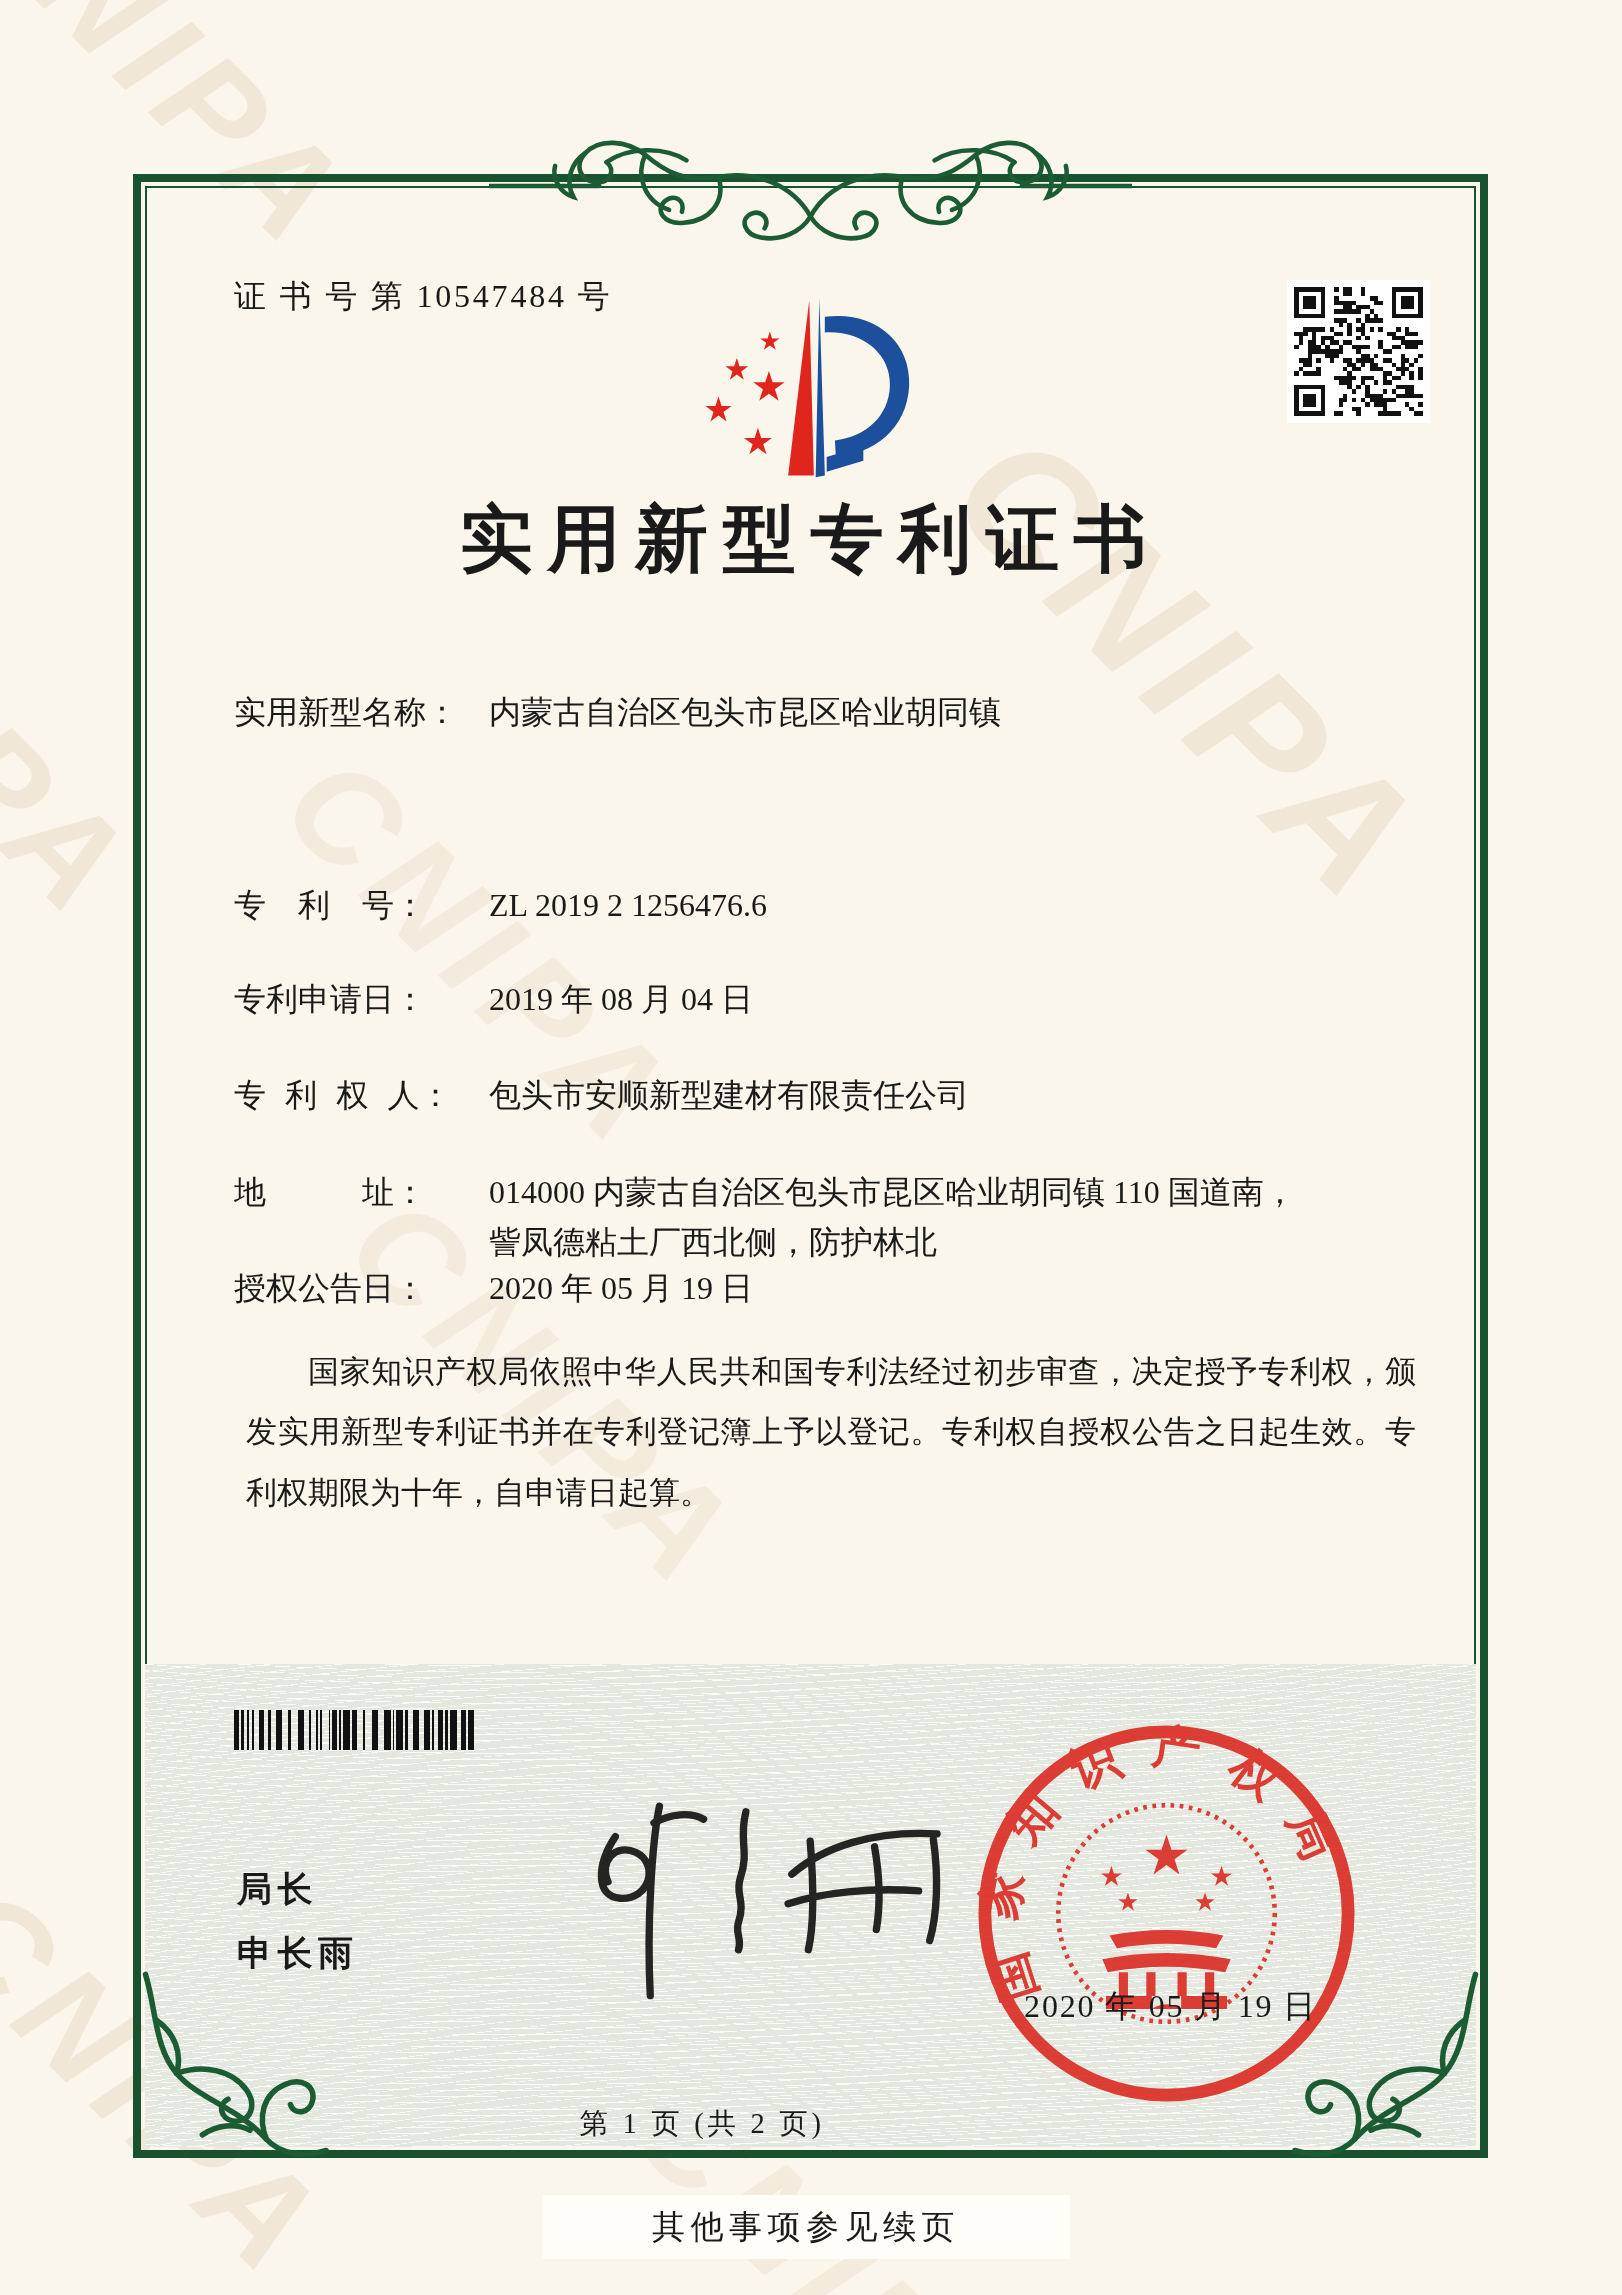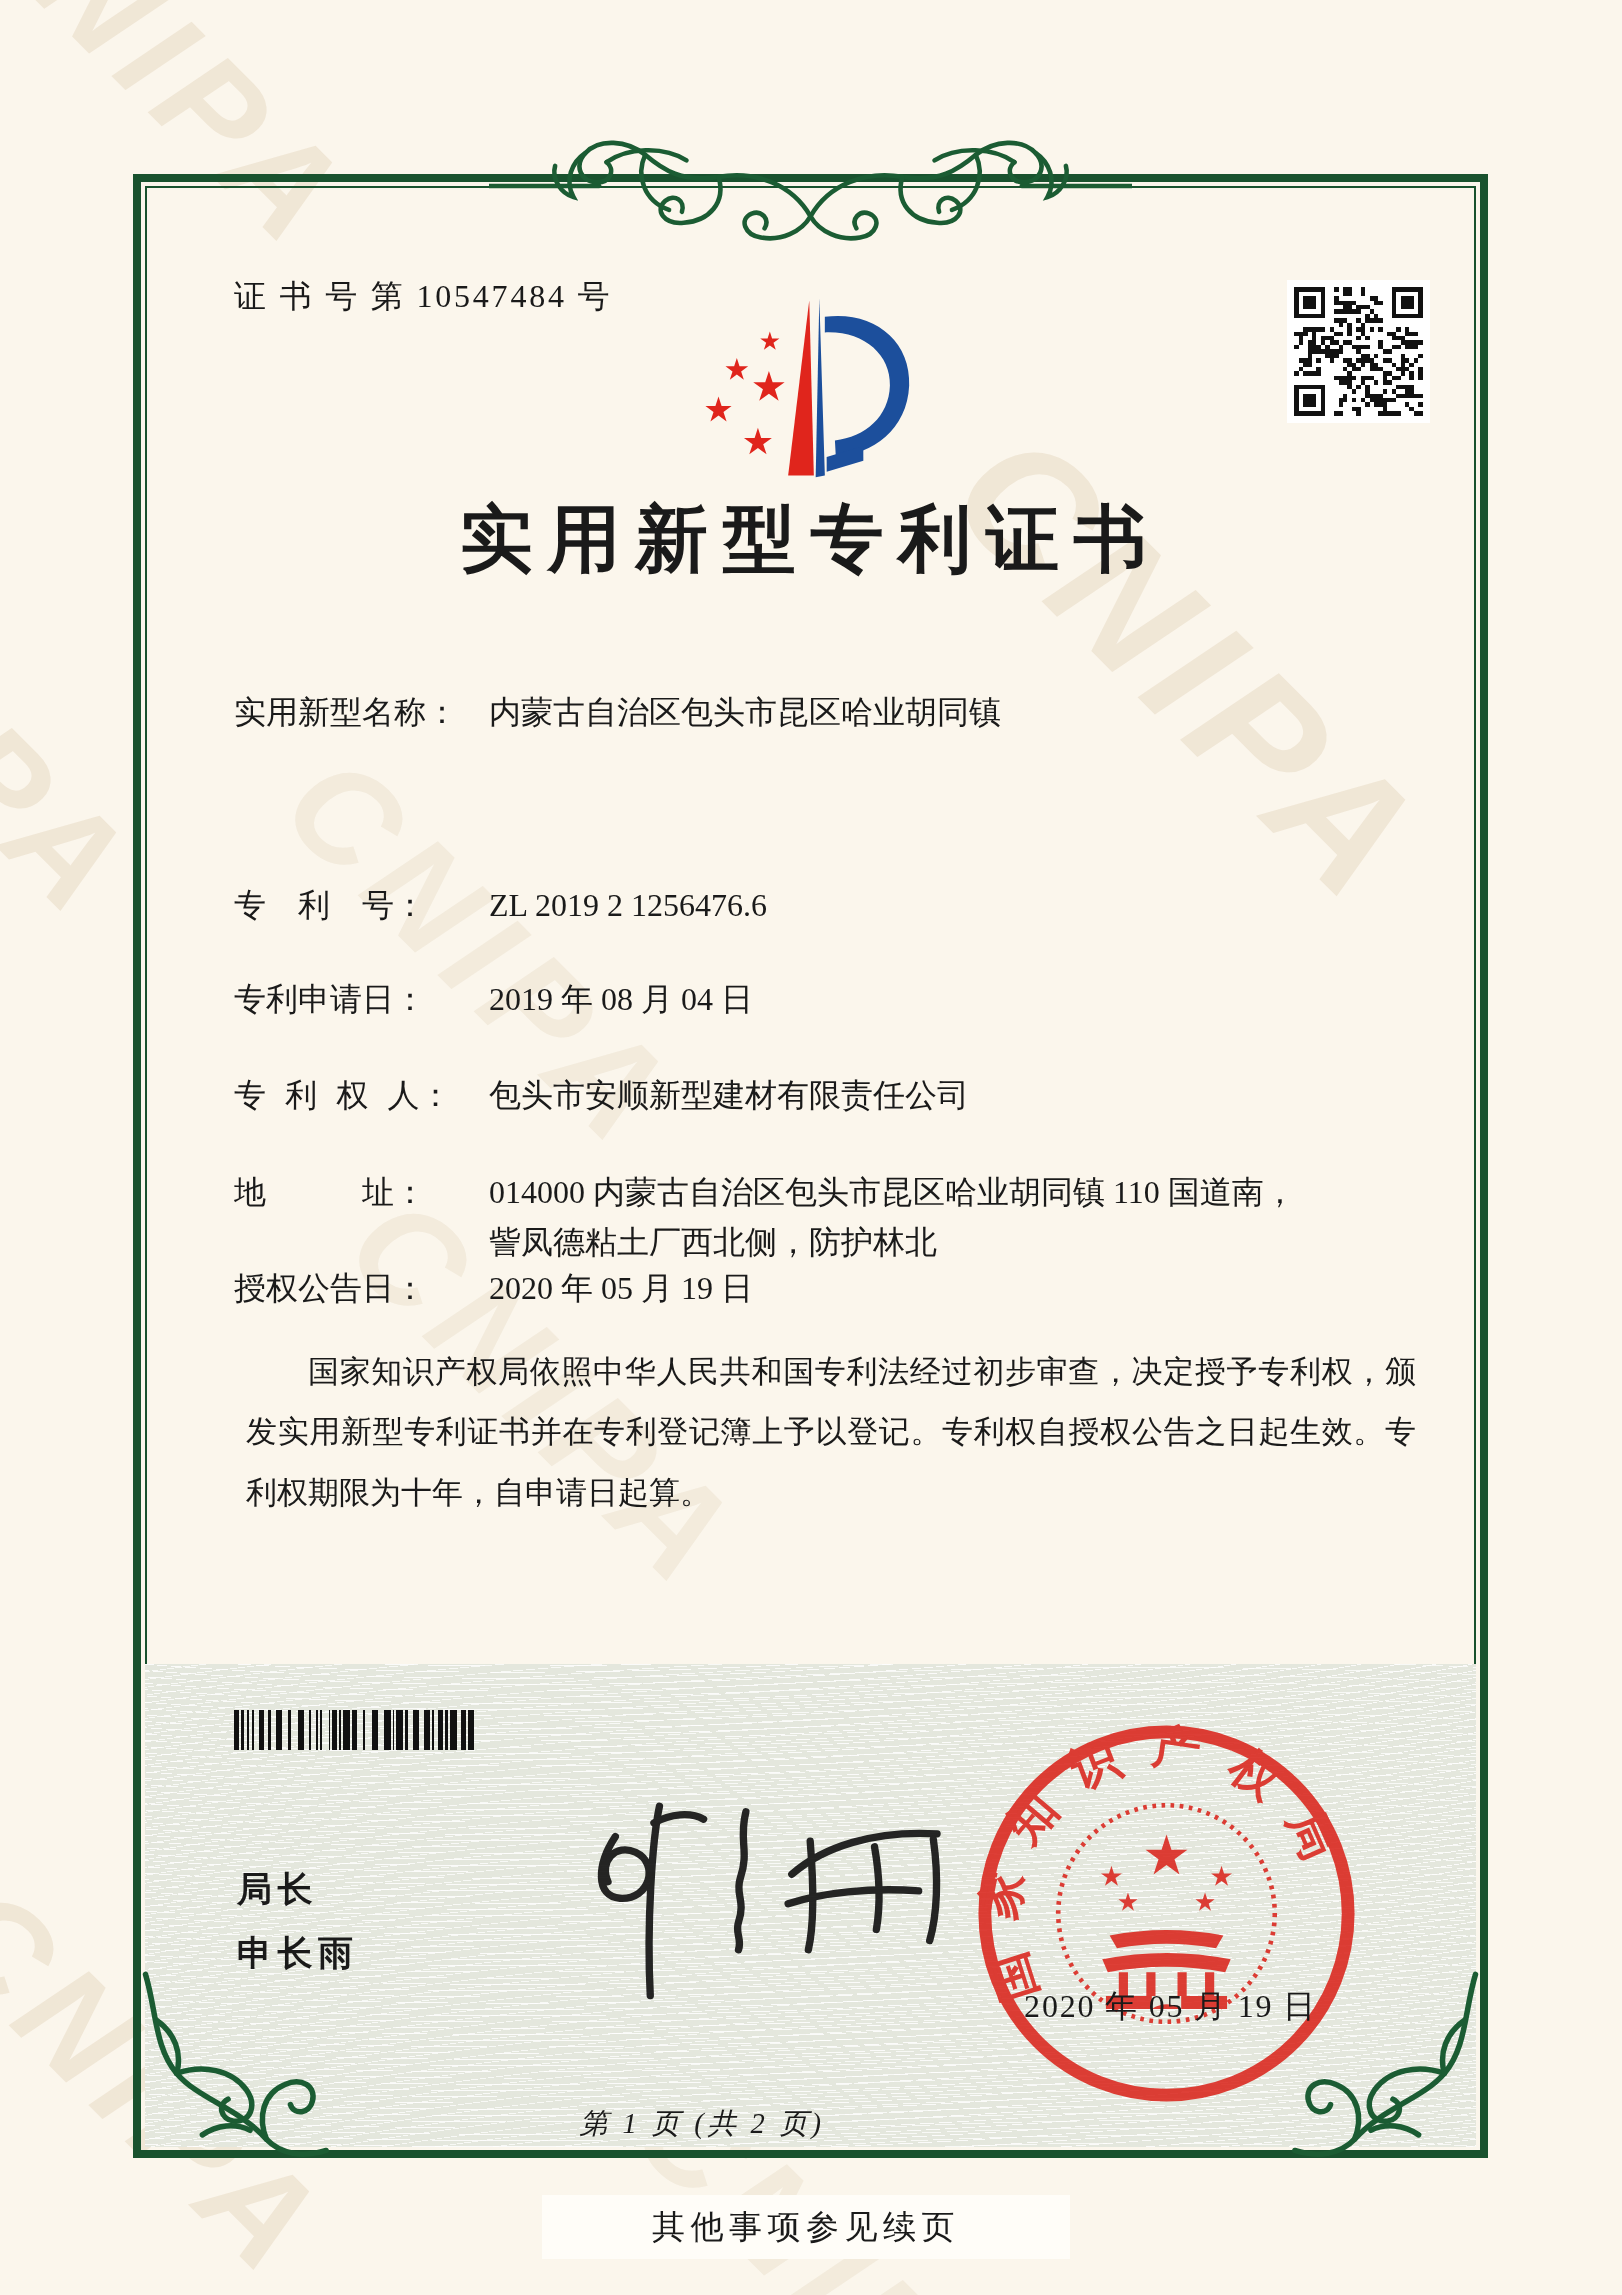--- a/index.html
+++ b/index.html
@@ -37,21 +37,21 @@
   .paras p{margin:12px;text-indent:2em;}
   
   .barcode{position:absolute;left:234px;top:1710px;width:433px;height:40px;z-index:2;display:flex;align-items:stretch;}
   .barcode i{display:block;height:100%;}
   .director{position:absolute;left:237px;font-size:35px;z-index:3;
             font-family:"Liberation Sans","DejaVu Sans",sans-serif;font-weight:600;letter-spacing:5.5px;}
   .sig{position:absolute;left:551px;top:1786px;z-index:3;}
   .seal{position:absolute;left:972px;top:1719px;z-index:2;}
   .seal-date{position:absolute;left:996px;top:1985px;width:349px;text-align:center;
              font-size:32px;z-index:3;letter-spacing:1.8px;}
-  .pagenum{position:absolute;left:133px;top:2105px;width:1138px;text-align:center;font-size:28.5px;z-index:3;letter-spacing:3.7px;font-style:italic;}
+  .pagenum{position:absolute;left:133px;top:2105px;width:1138px;text-align:center;font-size:28.5px;z-index:3;letter-spacing:3.7px;}
   .note-strip{position:absolute;left:542px;top:2195px;width:528px;height:64px;background:#fffdf8;
               z-index:2;display:flex;align-items:center;justify-content:center;
               font-size:33px;letter-spacing:5.5px;}
   .orn{position:absolute;z-index:2;}
 </style>
 </head>
 <body>
 
 <div class="page">
 

